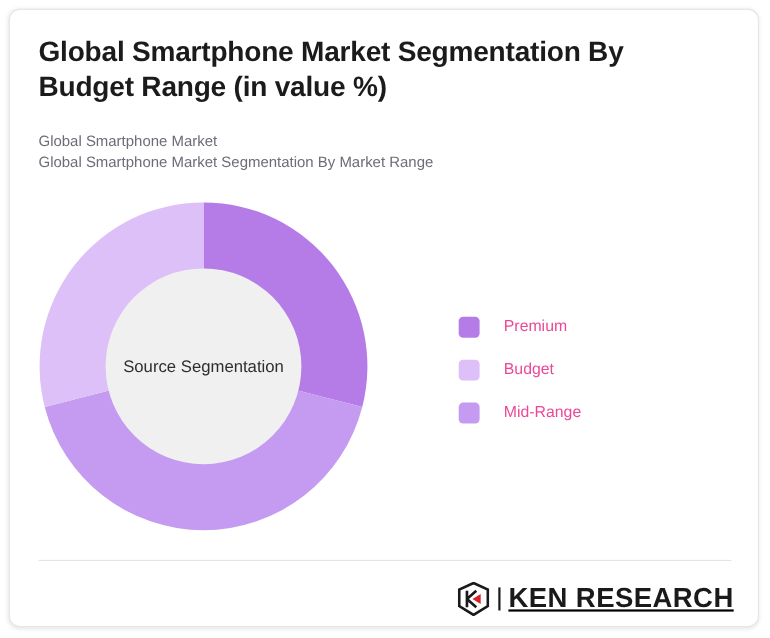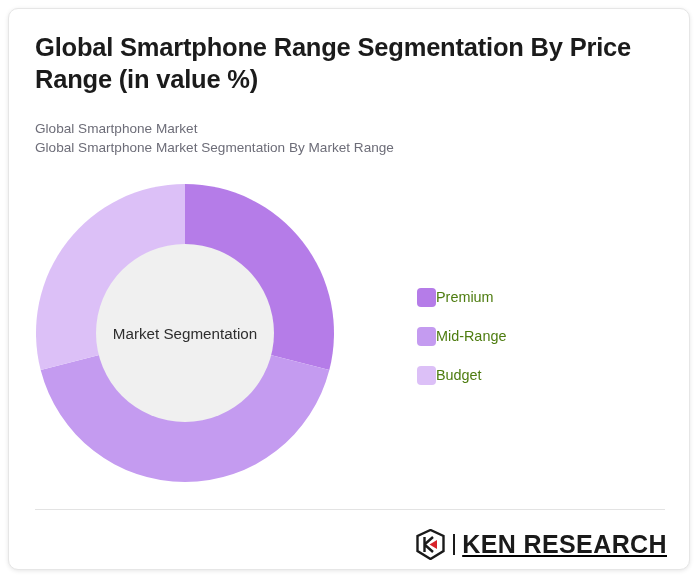--- a/index.html
+++ b/index.html
@@ -91,22 +91,23 @@
     height: 20px;
     margin-bottom: 19px;
   }
   .legend-swatch {
     width: 19px;
     height: 19px;
     border-radius: 4px;
     flex: 0 0 auto;
   }
   .legend-label {
+    margin-left: 22px;
     font-size: 14.4px;
-    color: #4d7c0f;
+    color: #ec4899;
     white-space: nowrap;
   }
 
   
   #footer-divider {
     position: absolute;
     left: 26px;
     top: 500px;
     width: 630px;
     height: 1px;
@@ -143,50 +144,50 @@
     letter-spacing: 0.4px;
     line-height: 1;
     position: relative;
   }
 </style>
 </head>
 <body>
 
 <div id="card">
 
-  <div id="chart-title">Global Smartphone Range Segmentation By Price Range (in value %)</div>
+  <div id="chart-title">Global Smartphone Market Segmentation By Budget Range (in value %)</div>
   <div class="subtitle" id="subtitle-1">Global Smartphone Market</div>
   <div class="subtitle" id="subtitle-2">Global Smartphone Market Segmentation By Market Range</div>
 
   <div id="chart-area">
 
     <div id="donut-wrap">
       <svg id="donut-svg" width="300" height="300" viewBox="0 0 300 300">
         <g id="slice-group">
             <path d="M 150 150 L 150.00 1.00 A 149 149 0 0 1 294.32 187.05 Z" fill="#B57CE8"></path>
             <path d="M 150 150 L 294.32 187.05 A 149 149 0 0 1 5.68 187.05 Z" fill="#C49BF0"></path>
             <path d="M 150 150 L 5.68 187.05 A 149 149 0 0 1 150.00 1.00 Z" fill="#DCC0F7"></path>
           </g>
         <circle cx="150" cy="150" r="89" id="donut-hole" fill="#F0F0F0"></circle>
       </svg>
-      <div id="center-label">Market Segmentation</div>
+      <div id="center-label">Source Segmentation</div>
     </div>
 
     <div id="legend">
         <div class="legend-item">
           <span class="legend-swatch" style="background: rgb(181, 124, 232);"></span>
           <span class="legend-label">Premium</span>
         </div>
         <div class="legend-item">
+          <span class="legend-swatch" style="background: rgb(220, 192, 247);"></span>
+          <span class="legend-label">Budget</span>
+        </div>
+        <div class="legend-item">
           <span class="legend-swatch" style="background: rgb(196, 155, 240);"></span>
           <span class="legend-label">Mid-Range</span>
-        </div>
-        <div class="legend-item">
-          <span class="legend-swatch" style="background: rgb(220, 192, 247);"></span>
-          <span class="legend-label">Budget</span>
         </div>
       </div>
   </div>
 
   <div id="footer-divider"></div>
 
   <div id="brand-logo">
     <svg id="brand-mark" width="29" height="31" viewBox="0 0 29 31">
       <path d="M14.5 1 L27.5 7 L27.5 22 L14.5 30 L1.5 22 L1.5 7 Z" fill="none" stroke="#1a1a1a" stroke-width="2.4"></path>
       <path d="M8.5 8 L8.5 23 M8.5 15.5 L17 8 M8.5 15.5 L17 23" fill="none" stroke="#1a1a1a" stroke-width="2.4"></path>

